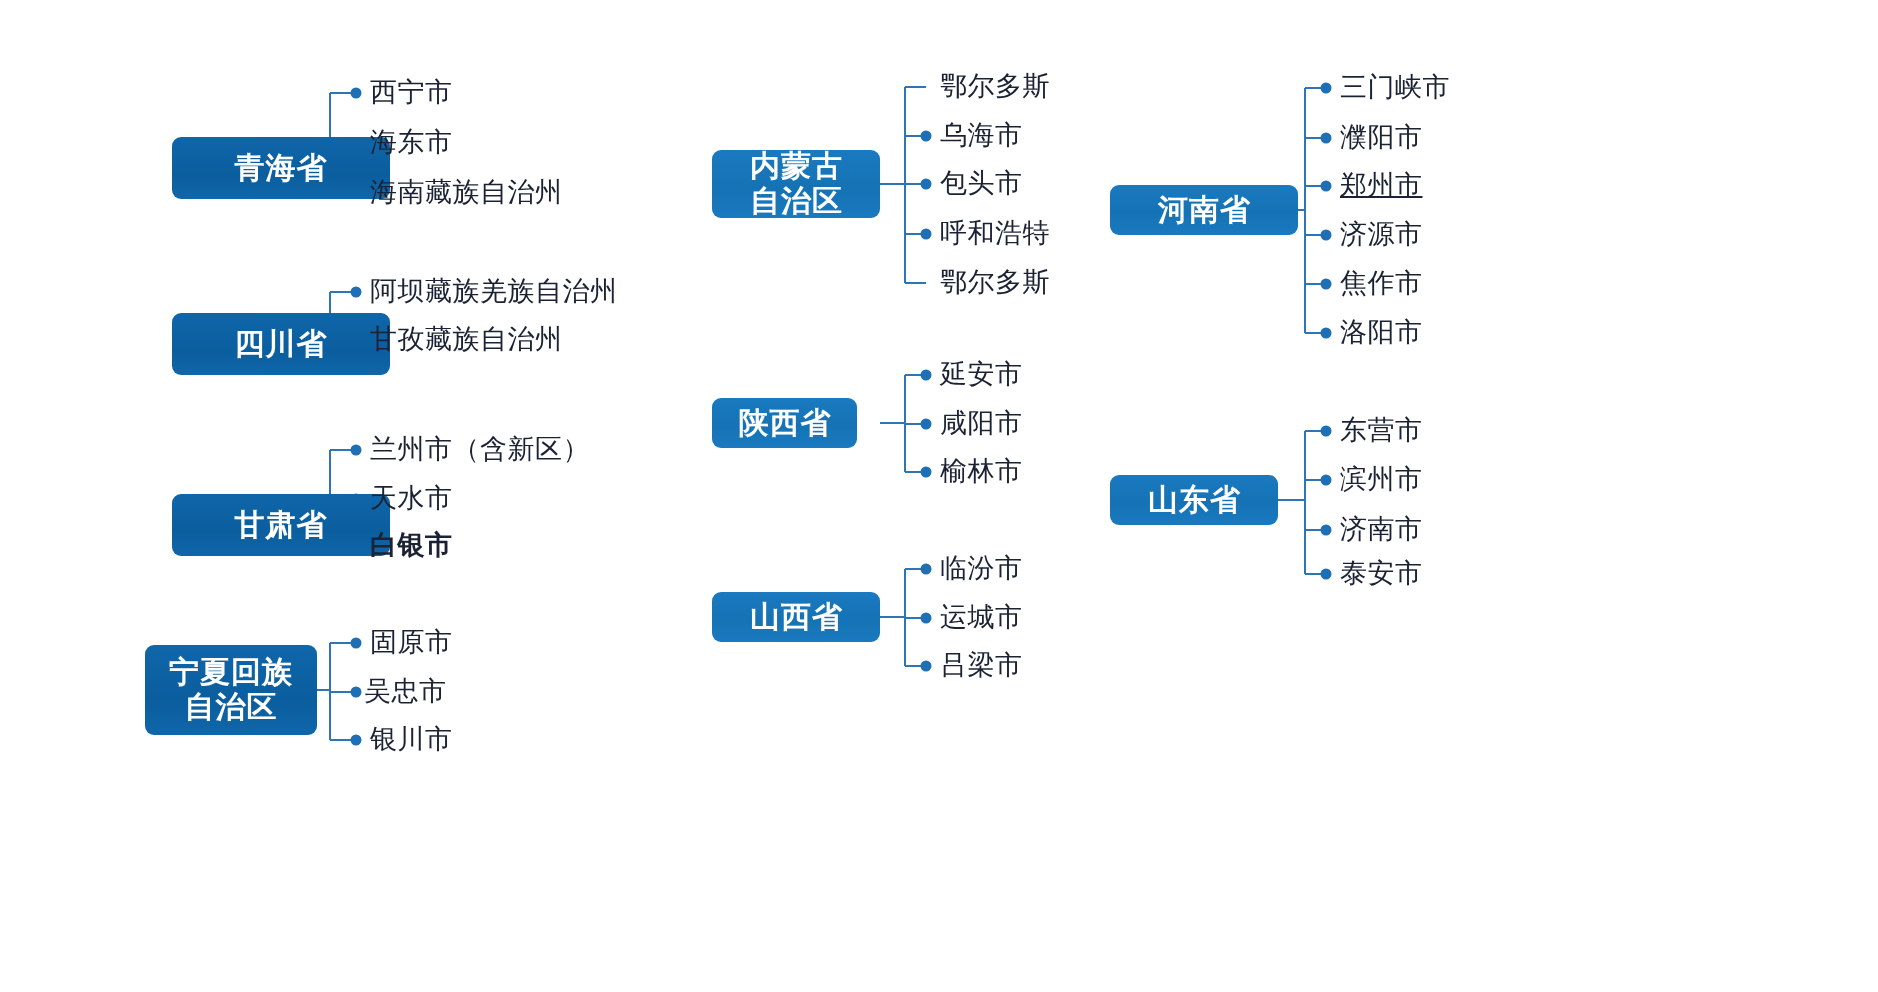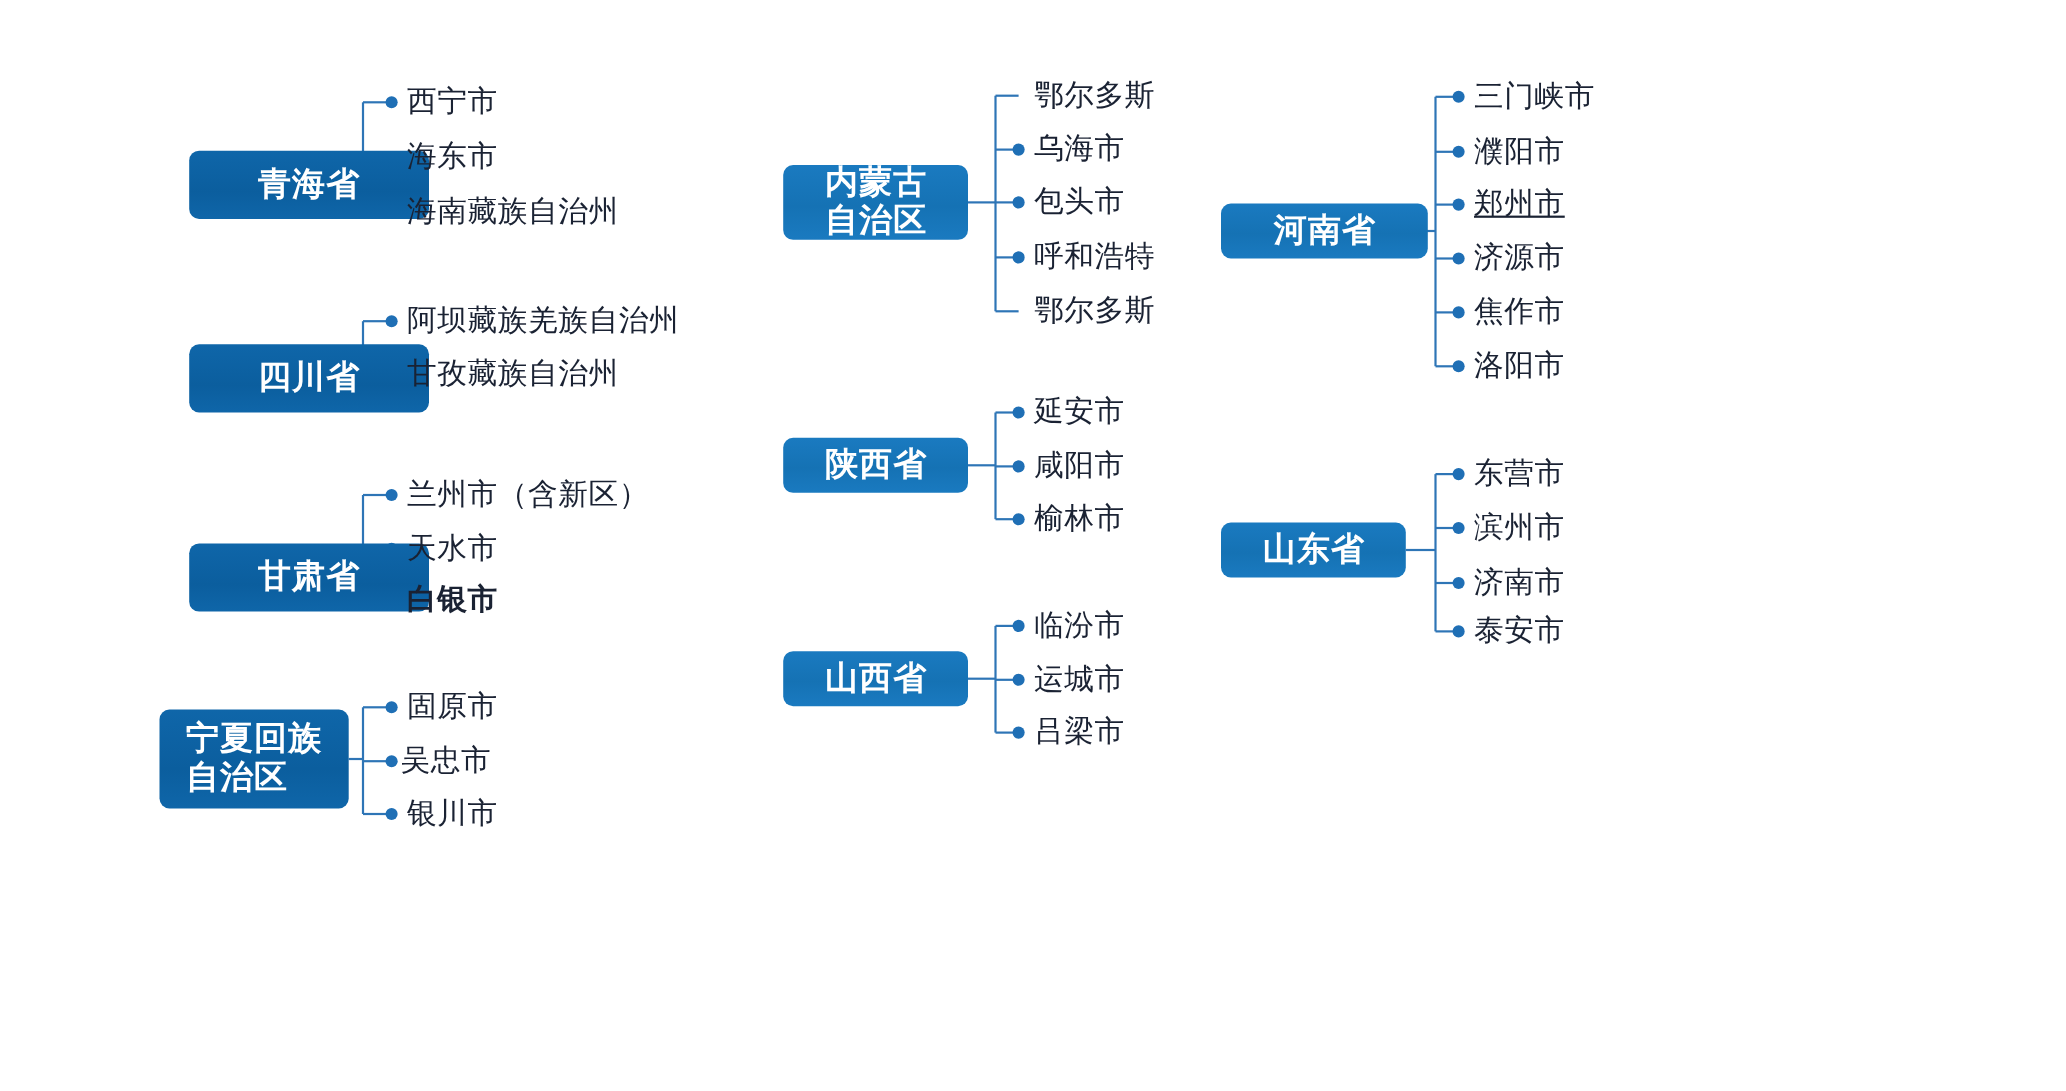--- a/index.html
+++ b/index.html
@@ -34,20 +34,21 @@
     position: absolute;
     display: flex;
     align-items: center;
     justify-content: center;
     box-sizing: border-box;
     border-radius: 9px;
     color: #ffffff;
     font-weight: bold;
     letter-spacing: 1px;
     line-height: 1.16;
+    text-align: center;
     white-space: pre-line;
     background: #0E65A8;
     font-size: 30px;
     padding: 0 10px;
   }
   .prov-box.light {
     background: linear-gradient(180deg, #1A7AC0 0%, #1572B4 55%, #1A7AC0 100%);
     padding-left: 11px;
   }
   .prov-box.dark {
@@ -171,21 +172,21 @@
       <div class="city" style="left: 370px; top: 629px;">固原市</div>
       <div class="city" style="left: 364px; top: 678px;">吴忠市</div>
       <div class="city" style="left: 370px; top: 726px;">银川市</div>
       <div class="prov-box light" style="left: 712px; top: 150px; width: 168px; height: 68px;"><span class="box-label">内蒙古
 自治区</span></div>
       <div class="city" style="left: 940px; top: 73px;">鄂尔多斯</div>
       <div class="city" style="left: 940px; top: 122px;">乌海市</div>
       <div class="city" style="left: 940px; top: 170px;">包头市</div>
       <div class="city" style="left: 940px; top: 220px;">呼和浩特</div>
       <div class="city" style="left: 940px; top: 269px;">鄂尔多斯</div>
-      <div class="prov-box light" style="left: 712px; top: 398px; width: 168px; height: 50px;"><span class="box-label">陕西省</span></div>
+      <div class="prov-box light" style="left: 712px; top: 398px; width: 145px; height: 50px;"><span class="box-label">陕西省</span></div>
       <div class="city" style="left: 940px; top: 361px;">延安市</div>
       <div class="city" style="left: 940px; top: 410px;">咸阳市</div>
       <div class="city" style="left: 940px; top: 458px;">榆林市</div>
       <div class="prov-box light" style="left: 712px; top: 592px; width: 168px; height: 50px;"><span class="box-label">山西省</span></div>
       <div class="city" style="left: 940px; top: 555px;">临汾市</div>
       <div class="city" style="left: 940px; top: 604px;">运城市</div>
       <div class="city" style="left: 940px; top: 652px;">吕梁市</div>
       <div class="prov-box light" style="left: 1110px; top: 185px; width: 188px; height: 50px;"><span class="box-label">河南省</span></div>
       <div class="city" style="left: 1340px; top: 74px;">三门峡市</div>
       <div class="city" style="left: 1340px; top: 124px;">濮阳市</div>

